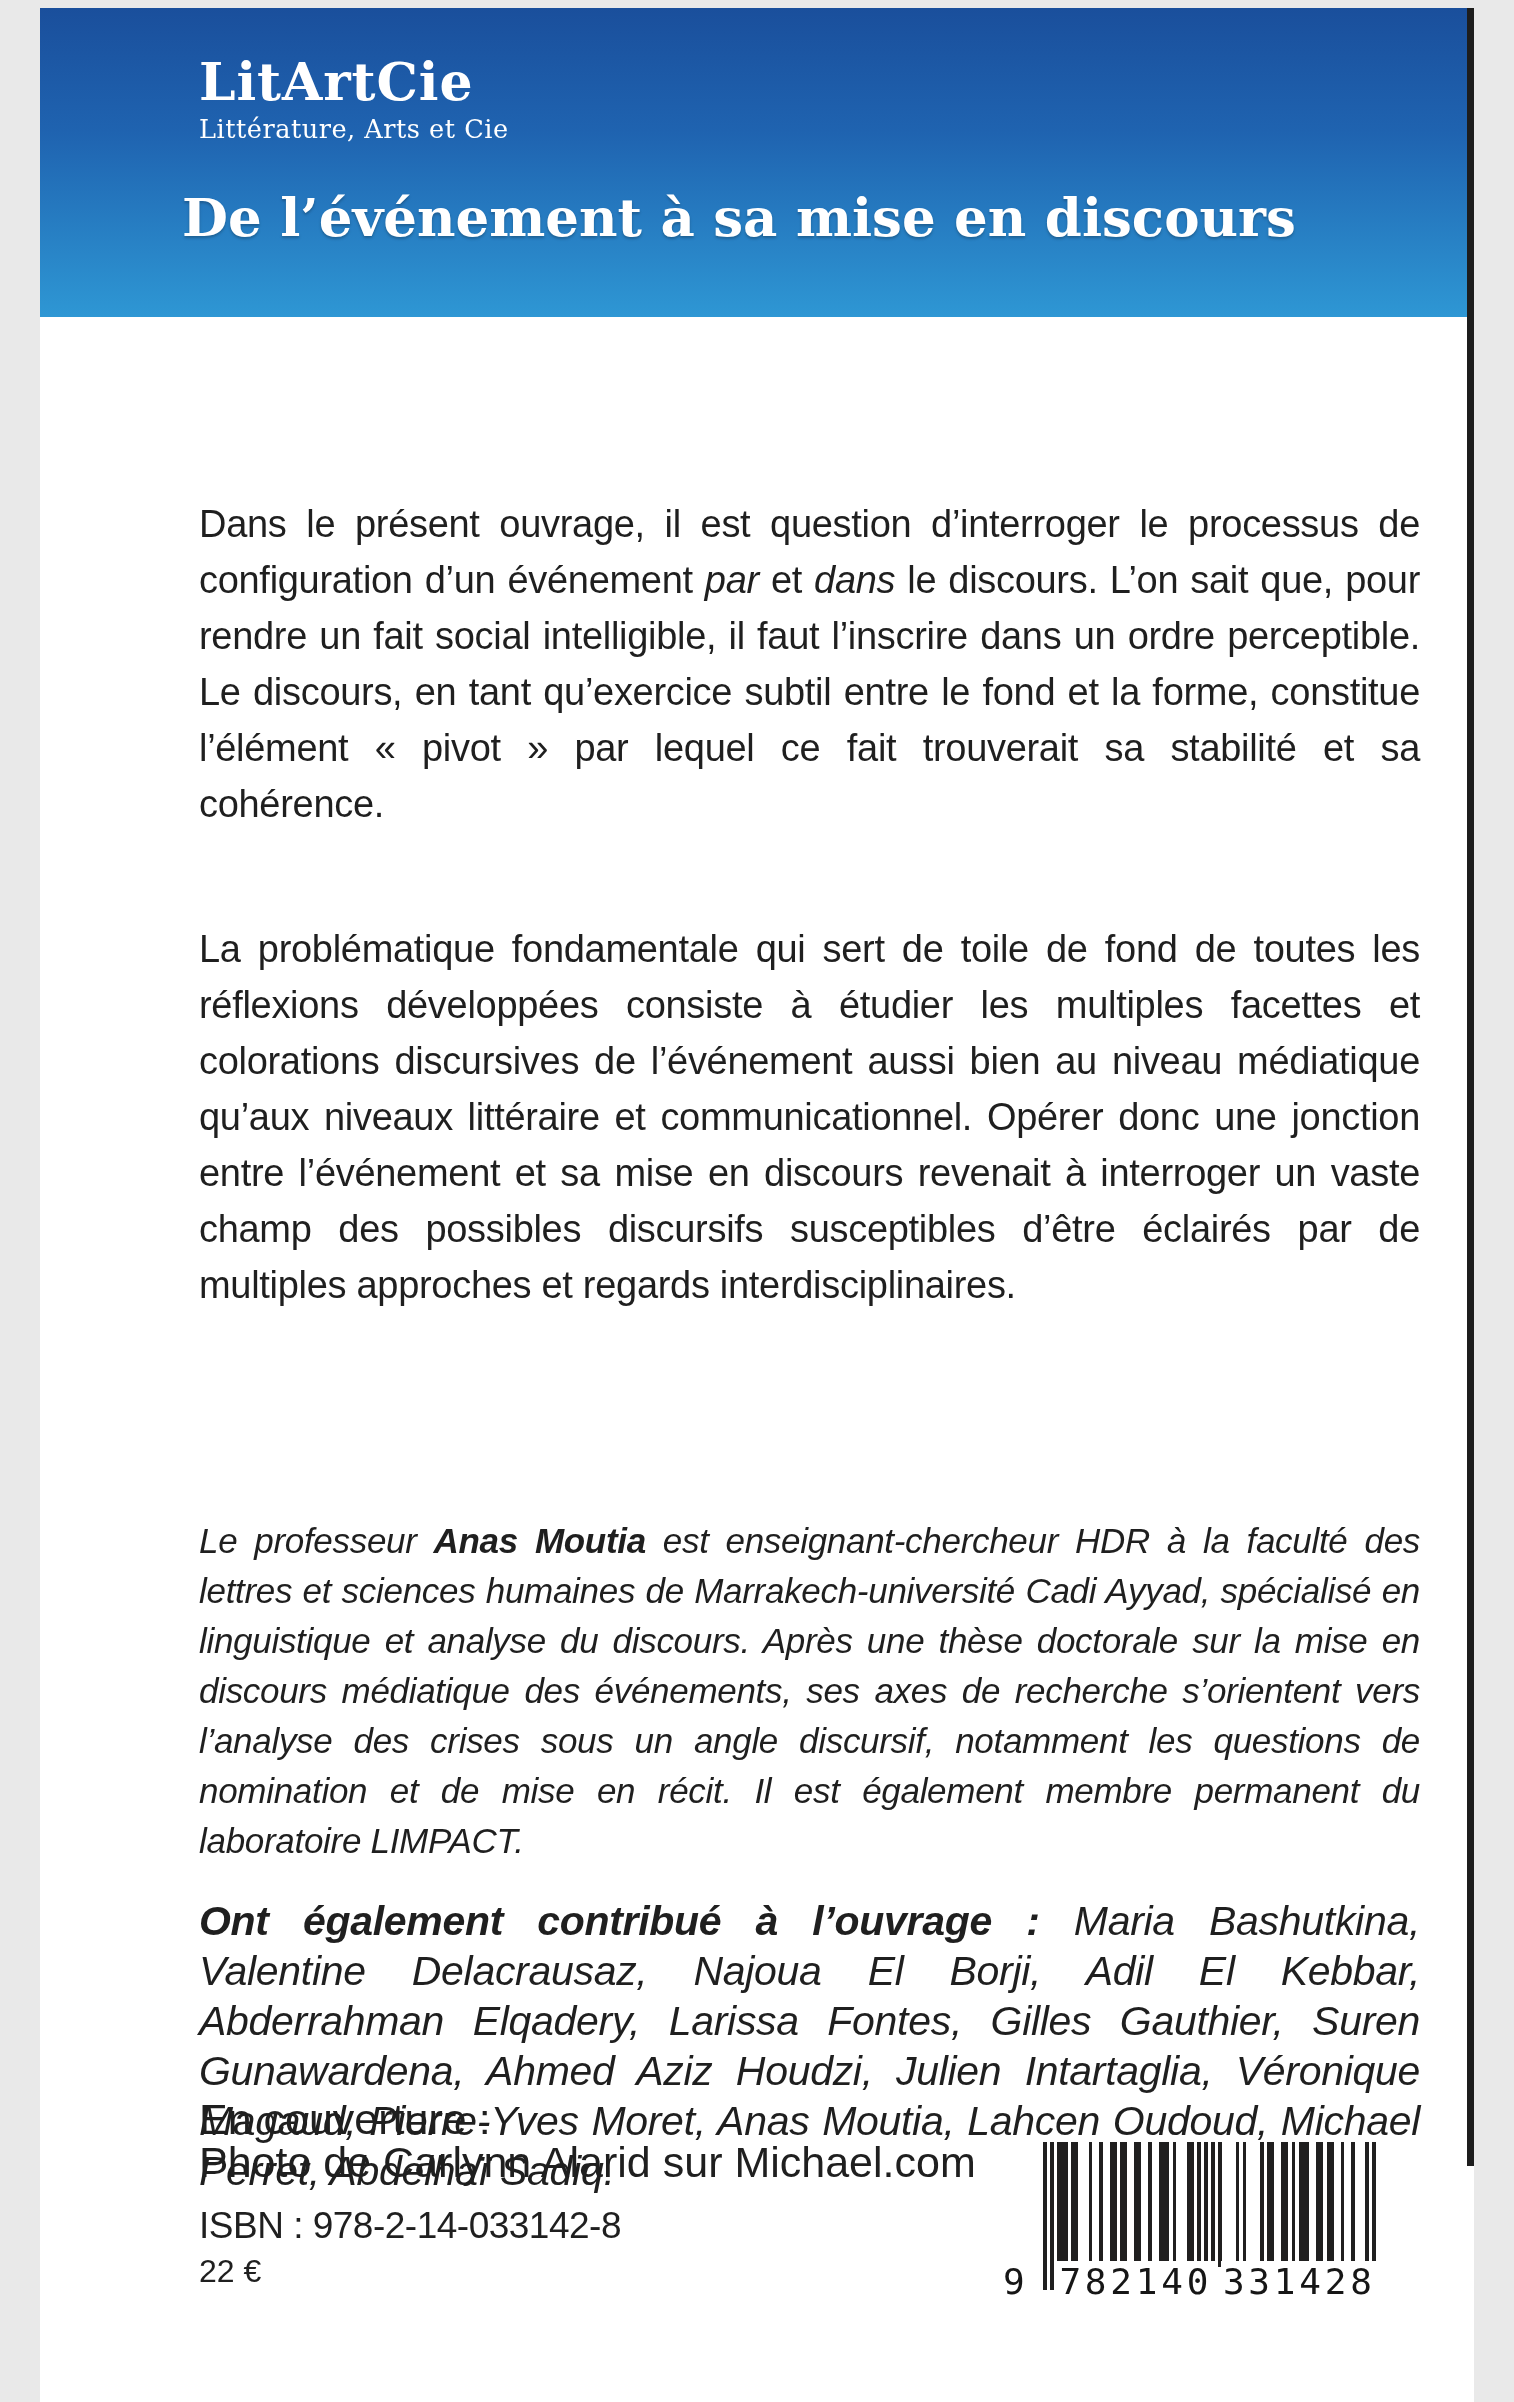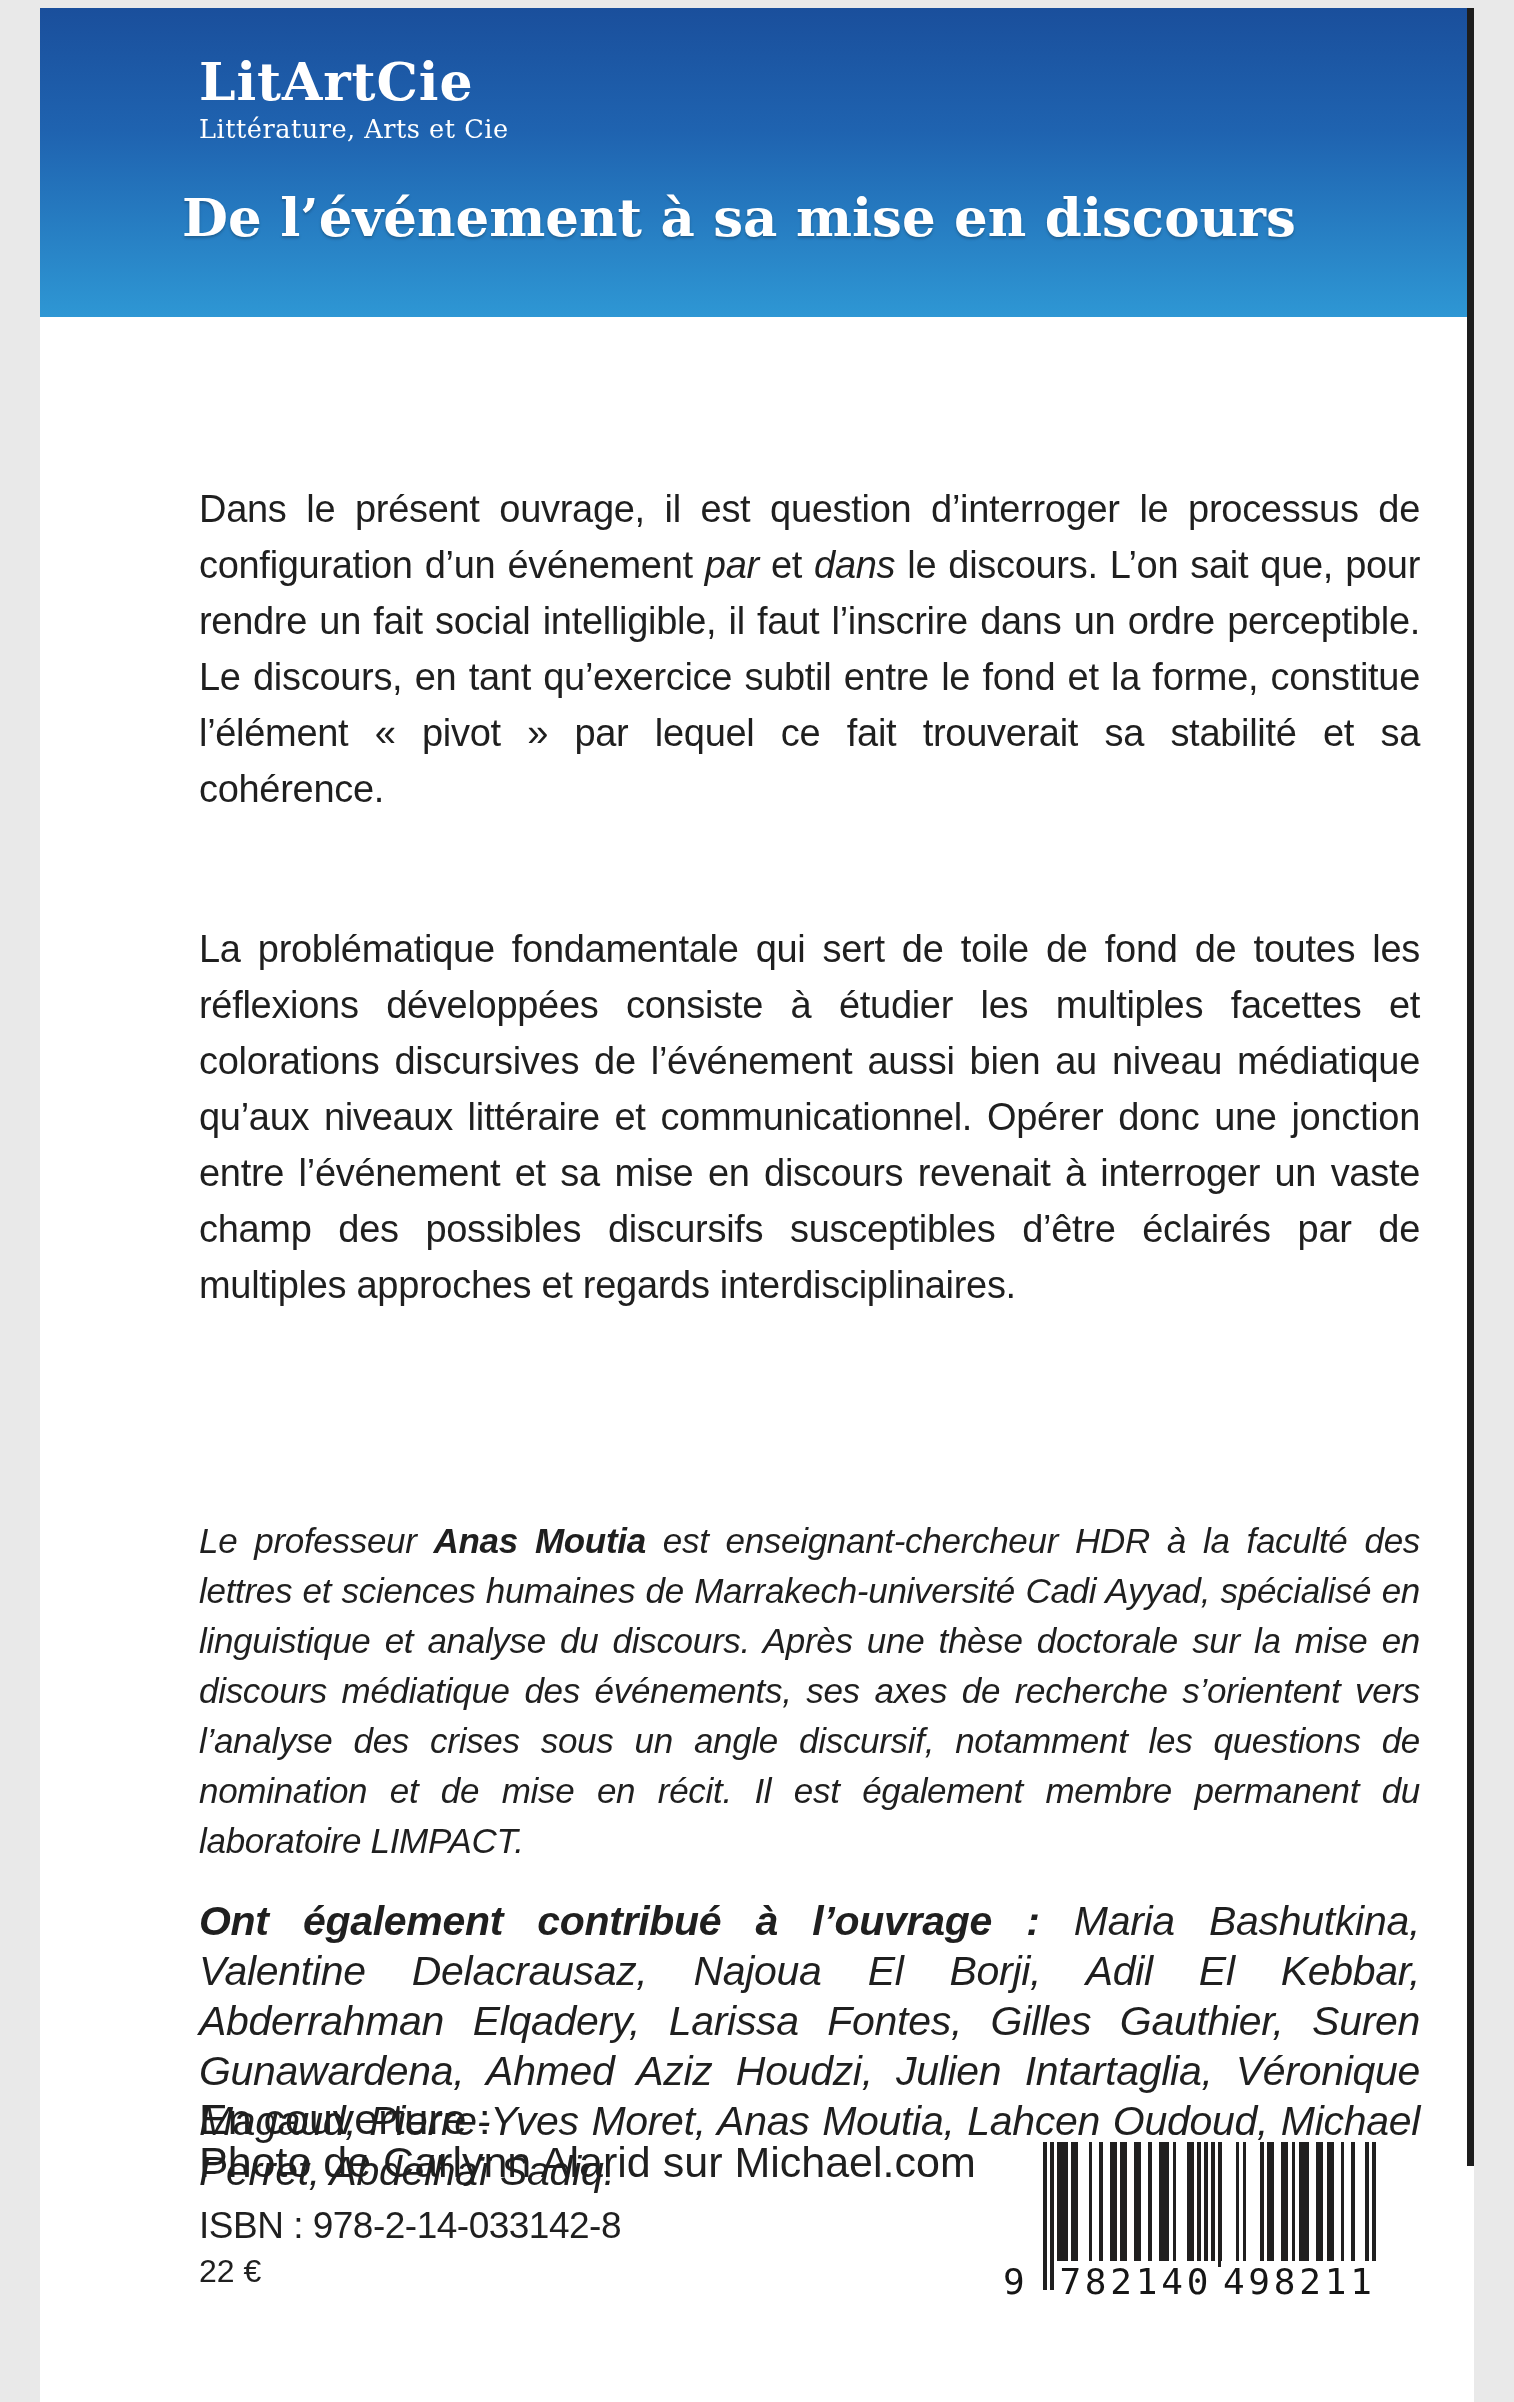--- a/index.html
+++ b/index.html
@@ -20,21 +20,21 @@
     position:absolute;left:142px;top:180px;width:1325px;
     color:#ffffff;font-family:"DejaVu Serif",serif;font-weight:bold;
     font-size:53px;line-height:1.1;text-shadow:0 1.9px 2.8px rgba(0,0,0,0.25);
     white-space:nowrap;
   }
   
   .page-edge{position:absolute;top:0;right:0;width:6.6px;height:2158px;background:#1d1d1d;}
   
   .block{position:absolute;left:159px;width:1221px;text-align:justify;}
   .p-syn{font-size:38px;line-height:56px;letter-spacing:-0.3px;}
-  #p1{top:435px;}
+  #p1{top:450px;}
   #p2{top:875px;}
   .bio{top:1473px;font-size:35px;line-height:50px;font-style:italic;letter-spacing:-0.3px;}
   .bio b{font-weight:bold;}
   .contrib{top:1847px;font-size:41px;line-height:50px;font-style:italic;letter-spacing:-0.3px;}
   .contrib .lead{font-weight:bold;}
   .cover-credit{top:2090px;font-size:43px;line-height:43px;text-align:left;}
   .isbn{top:2197px;font-size:37px;text-align:left;letter-spacing:-0.5px;}
   .price{top:2245px;font-size:32px;text-align:left;}
   .italic{font-style:italic;}
   
@@ -175,20 +175,20 @@
         <div class="module"></div>
         <div class="module"></div>
         <div class="module"></div>
         <div class="module bar tall"></div>
         <div class="module"></div>
         <div class="module bar tall"></div>
       </div>
     <div class="digits">
       <span class="d-first">9</span>
       <span class="d-g1">782140</span>
-      <span class="d-g2">498211</span>
+      <span class="d-g2">331428</span>
     </div>
   </div>
 
   <div class="page-edge"></div>
 
 </div>
 
 
 </body></html>

